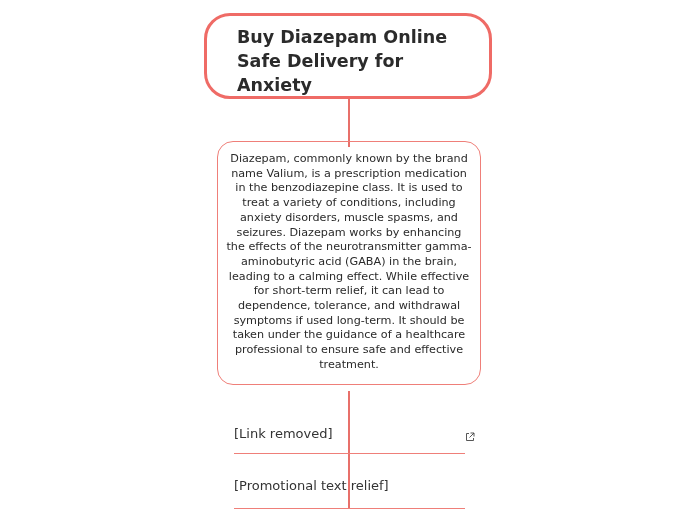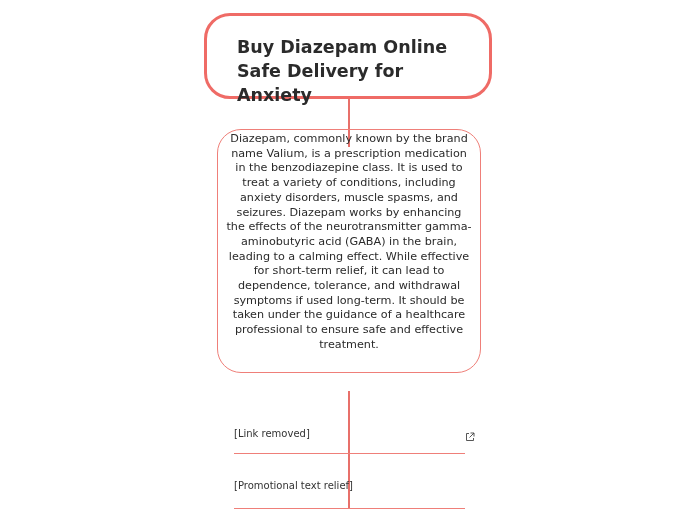--- a/index.html
+++ b/index.html
@@ -4,29 +4,29 @@
   <style>
     html, body { margin: 0; padding: 0; }
     body {
       width: 697px; height: 520px; background: #ffffff; position: relative;
       overflow: hidden; font-family: "DejaVu Sans", sans-serif; color: #2a2a2a;
     }
     .connector { position: absolute; background: #e8706a; width: 1.5px; }
     .root-node {
       position: absolute; left: 204px; top: 13px; width: 288px; height: 86px;
       border: 3px solid #ef6b66; border-radius: 26px; box-sizing: border-box;
-      padding: 19px 30px;
+      padding: 9px 30px;
     }
     .root-title { font-size: 17.5px; font-weight: 600; line-height: 24px; color: #2b2b2b; white-space: pre-line; }
     .desc-node {
-      position: absolute; left: 217px; top: 129px; width: 264px; height: 244px;
-      border: 1.5px solid #ef7f79; border-radius: 24px; box-sizing: border-box;
-      padding: 2px 8px; text-align: center; font-size: 11.2px; line-height: 14.7px; color: #2a2a2a;
+      position: absolute; left: 217px; top: 141px; width: 264px; height: 244px;
+      border: 1.5px solid #ef7f79; border-radius: 16px; box-sizing: border-box;
+      padding: 10px 8px; text-align: center; font-size: 11.2px; line-height: 14.7px; color: #2a2a2a;
     }
-    .leaf { position: absolute; left: 234px; width: 231px; border-bottom: 1.5px solid #ef7f79; font-size: 10px; line-height: 11px; color: #333; }
+    .leaf { position: absolute; left: 234px; width: 231px; border-bottom: 1.5px solid #ef7f79; font-size: 13px; line-height: 11px; color: #333; }
     .leaf-1 { top: 428px; height: 26px; padding-right: 16px; box-sizing: border-box; }
     .leaf-2 { top: 480px; height: 28px; }
     .ext-icon { position: absolute; right: -10px; top: 4px; width: 10px; height: 10px; }
   </style>
 </head>
 <body>
 
 <div class="connector" style="left:348px; top:99px; height:48px;"></div>
 <div class="connector" style="left:348px; top:391px; height:117px;"></div>
 

